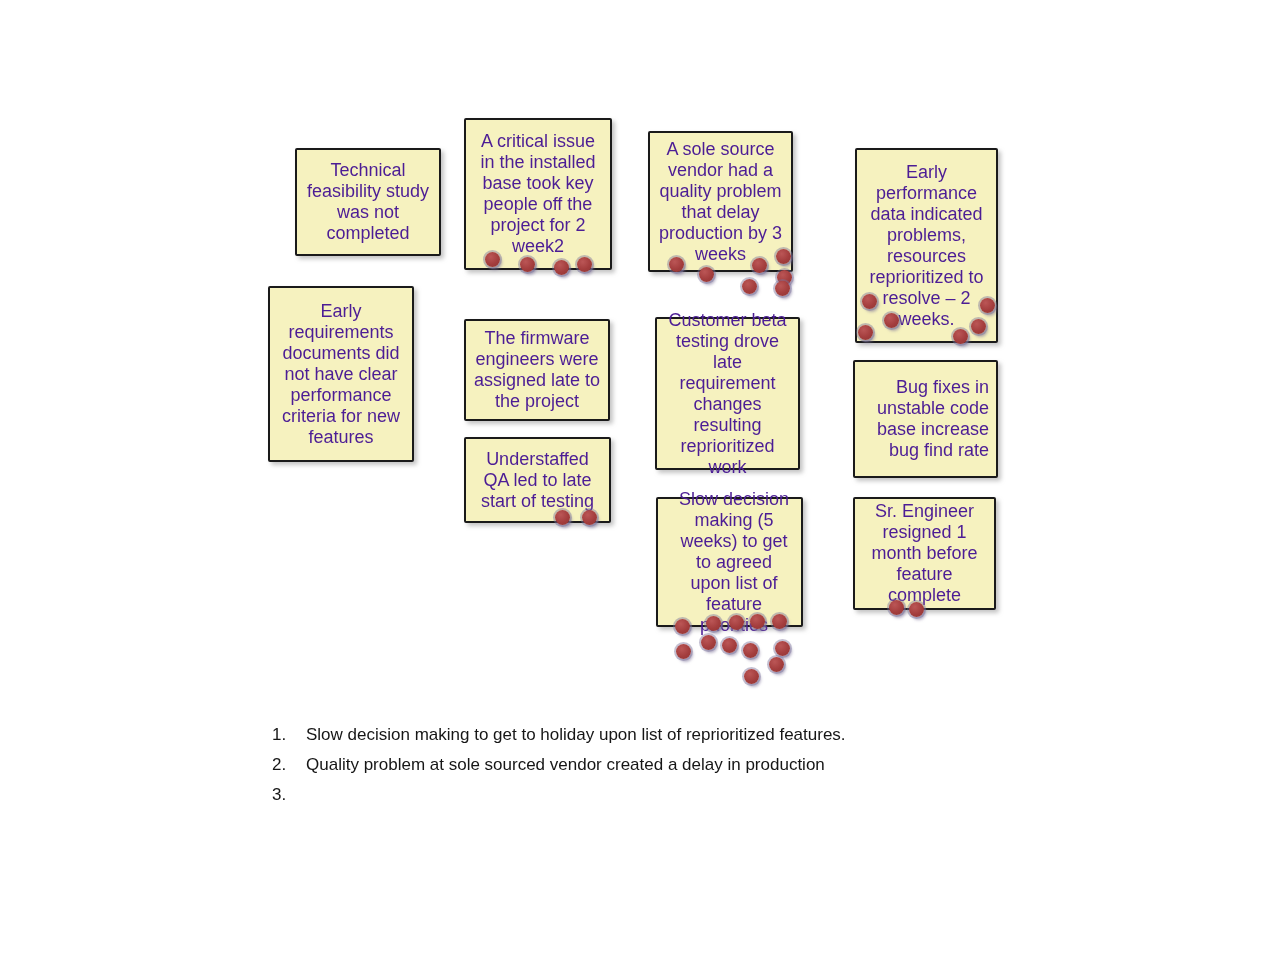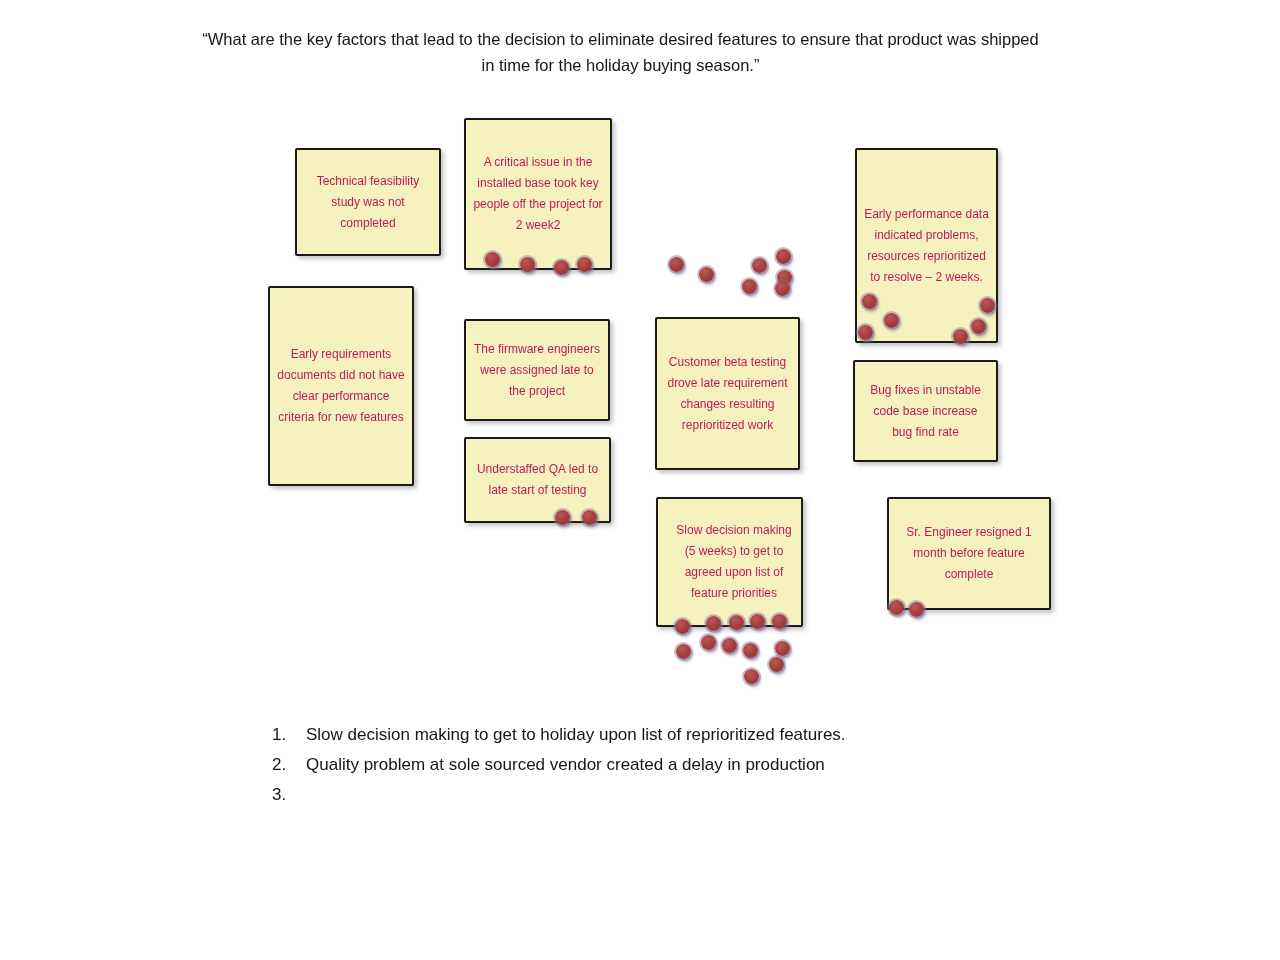--- a/index.html
+++ b/index.html
@@ -32,38 +32,38 @@
   .note {
     position: absolute;
     background: var(--note-bg);
     border: 2px solid var(--note-border);
     border-radius: 2px;
     box-shadow: 3px 3px 4px rgba(150,150,150,0.55);
     display: flex;
     align-items: center;
     justify-content: center;
     text-align: center;
-    font-size: 12px;
+    font-size: 18px;
     line-height: 21px;
     padding: 4px 7px;
-    color: #be185d;
+    color: #4c1d95;
     z-index: 1;
   }
   
   .n-technical       { left: 268px; top: 148px; width: 146px; height: 108px; margin-left: 27px; }
   .n-critical        { left: 464px; top: 118px; width: 148px; height: 152px; }
   .n-sole-source     { left: 648px; top: 131px; width: 145px; height: 141px; }
   .n-early-perf      { left: 855px; top: 148px; width: 143px; height: 195px; }
-  .n-early-req       { left: 268px; top: 286px; width: 146px; height: 200px; }
+  .n-early-req       { left: 268px; top: 286px; width: 146px; height: 176px; }
   .n-firmware        { left: 464px; top: 319px; width: 146px; height: 102px; }
   .n-understaffed    { left: 464px; top: 437px; width: 147px; height:  86px; }
   .n-customer-beta   { left: 655px; top: 317px; width: 145px; height: 153px; }
-  .n-bug-fixes       { left: 853px; top: 360px; width: 145px; height: 102px; }
+  .n-bug-fixes       { left: 853px; top: 360px; width: 145px; height: 118px; text-align: right; }
   .n-slow-decision   { left: 656px; top: 497px; width: 147px; height: 130px; padding-left: 16px; }
-  .n-sr-engineer     { left: 887px; top: 497px; width: 164px; height: 113px; }
+  .n-sr-engineer     { left: 853px; top: 497px; width: 143px; height: 113px; }
 
   .dot {
     position: absolute;
     width: 15px;
     height: 15px;
     border-radius: 50%;
     background: radial-gradient(circle at 38% 32%, #bb5656 0%, var(--dot-core) 55%, #8e3434 100%);
     box-shadow: 0 0 0 2px var(--dot-halo), 2px 3px 3px rgba(120,110,150,0.55);
     z-index: 5;
   }
@@ -79,27 +79,29 @@
   .results-list { margin-top: 13px; }
   .result-item { display: flex; height: 30px; align-items: flex-start; }
   .result-num { width: 34px; flex: 0 0 34px; }
   .result-text { flex: 1; }
 </style>
 </head>
 <body>
 
 <div class="canvas">
 
-  <div class="title">“What are the key factors that lead to the decision to eliminate desired features to ensure that product was shipped in time for the holiday buying season.”</div>
 
   <div class="note n-technical">
     <span>Technical feasibility study was not completed</span>
   </div>
   <div class="note n-critical">
     <span>A critical issue in the installed base took key people off the project for 2 week2</span>
+  </div>
+  <div class="note n-sole-source">
+    <span>A sole source vendor had a quality problem that delay production by 3 weeks</span>
   </div>
   <div class="note n-early-perf">
     <span>Early performance data indicated problems, resources reprioritized to resolve – 2 weeks.</span>
   </div>
   <div class="note n-early-req">
     <span>Early requirements documents did not have clear performance criteria for new features</span>
   </div>
   <div class="note n-firmware">
     <span>The firmware engineers were assigned late to the project</span>
   </div>

